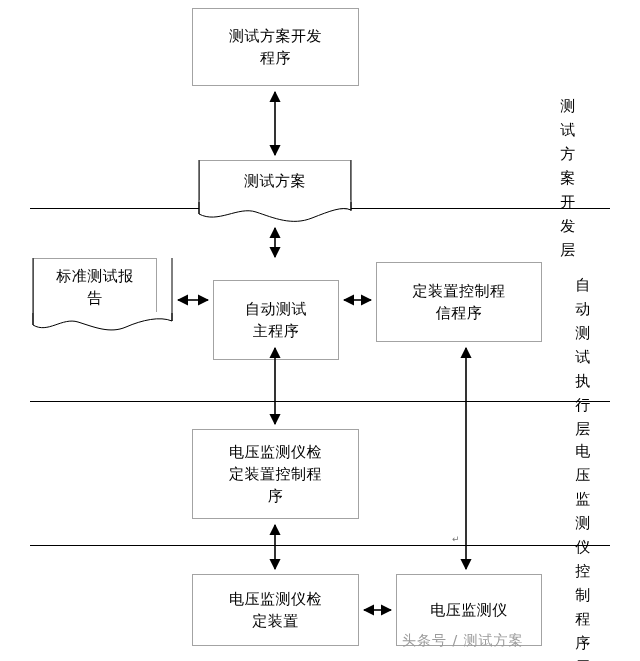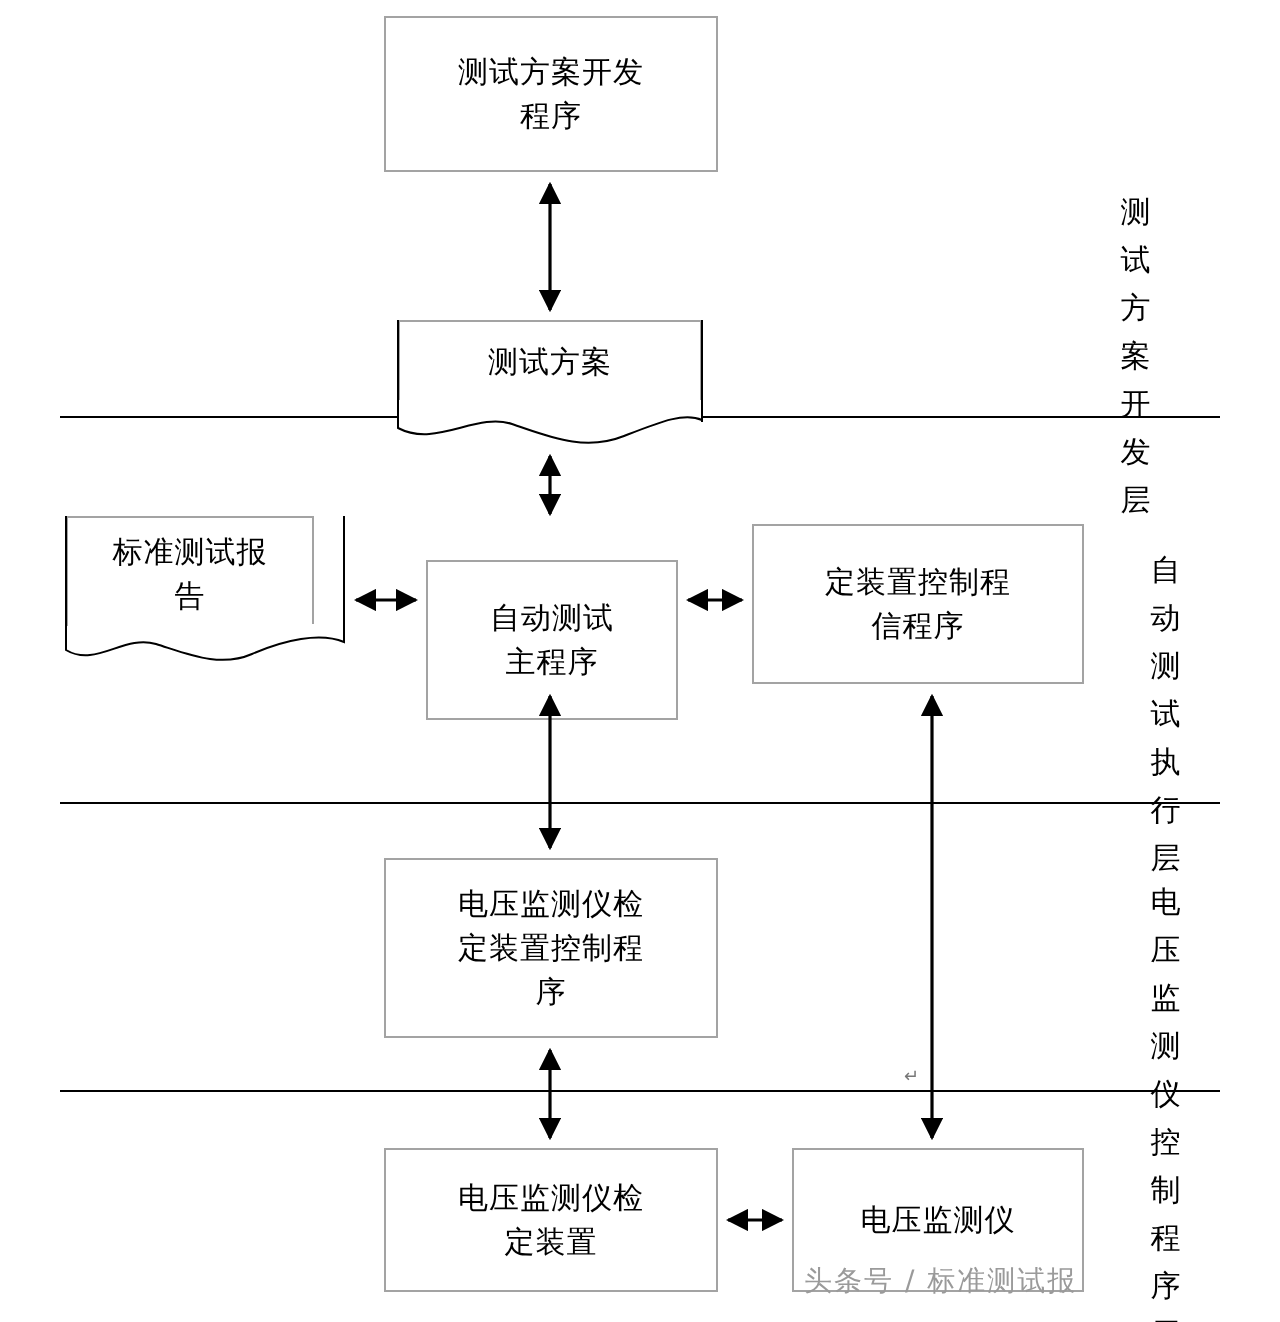--- a/index.html
+++ b/index.html
@@ -173,15 +173,15 @@
     <line x1="199" y1="201" x2="351" y2="201" stroke="#ffffff" stroke-width="2"></line>
     <line x1="199" y1="160" x2="199" y2="214" stroke="#000000" stroke-width="1"></line>
     <line x1="351" y1="160" x2="351" y2="211" stroke="#000000" stroke-width="1"></line>
 
     <path d="M 33 313 L 33 325 C 48 334 62 317 78 322 C 94 327 110 334 126 327 C 142 320 160 316 172 321 L 172 313" fill="#ffffff" stroke="#000000" stroke-width="1"></path>
     <line x1="34" y1="313" x2="171" y2="313" stroke="#ffffff" stroke-width="2"></line>
     <line x1="33" y1="258" x2="33" y2="325" stroke="#000000" stroke-width="1"></line>
     <line x1="172" y1="258" x2="172" y2="321" stroke="#000000" stroke-width="1"></line>
   </svg>
 
-  <div class="watermark" style="left:402px; top:632px;">头条号 / 标准测试报</div>
+  <div class="watermark" style="left:402px; top:632px;">头条号 / 测试方案</div>
   <div class="tiny-mark" style="left:452px; top:534px;">↵</div>
 </div>
 
 </body></html>

